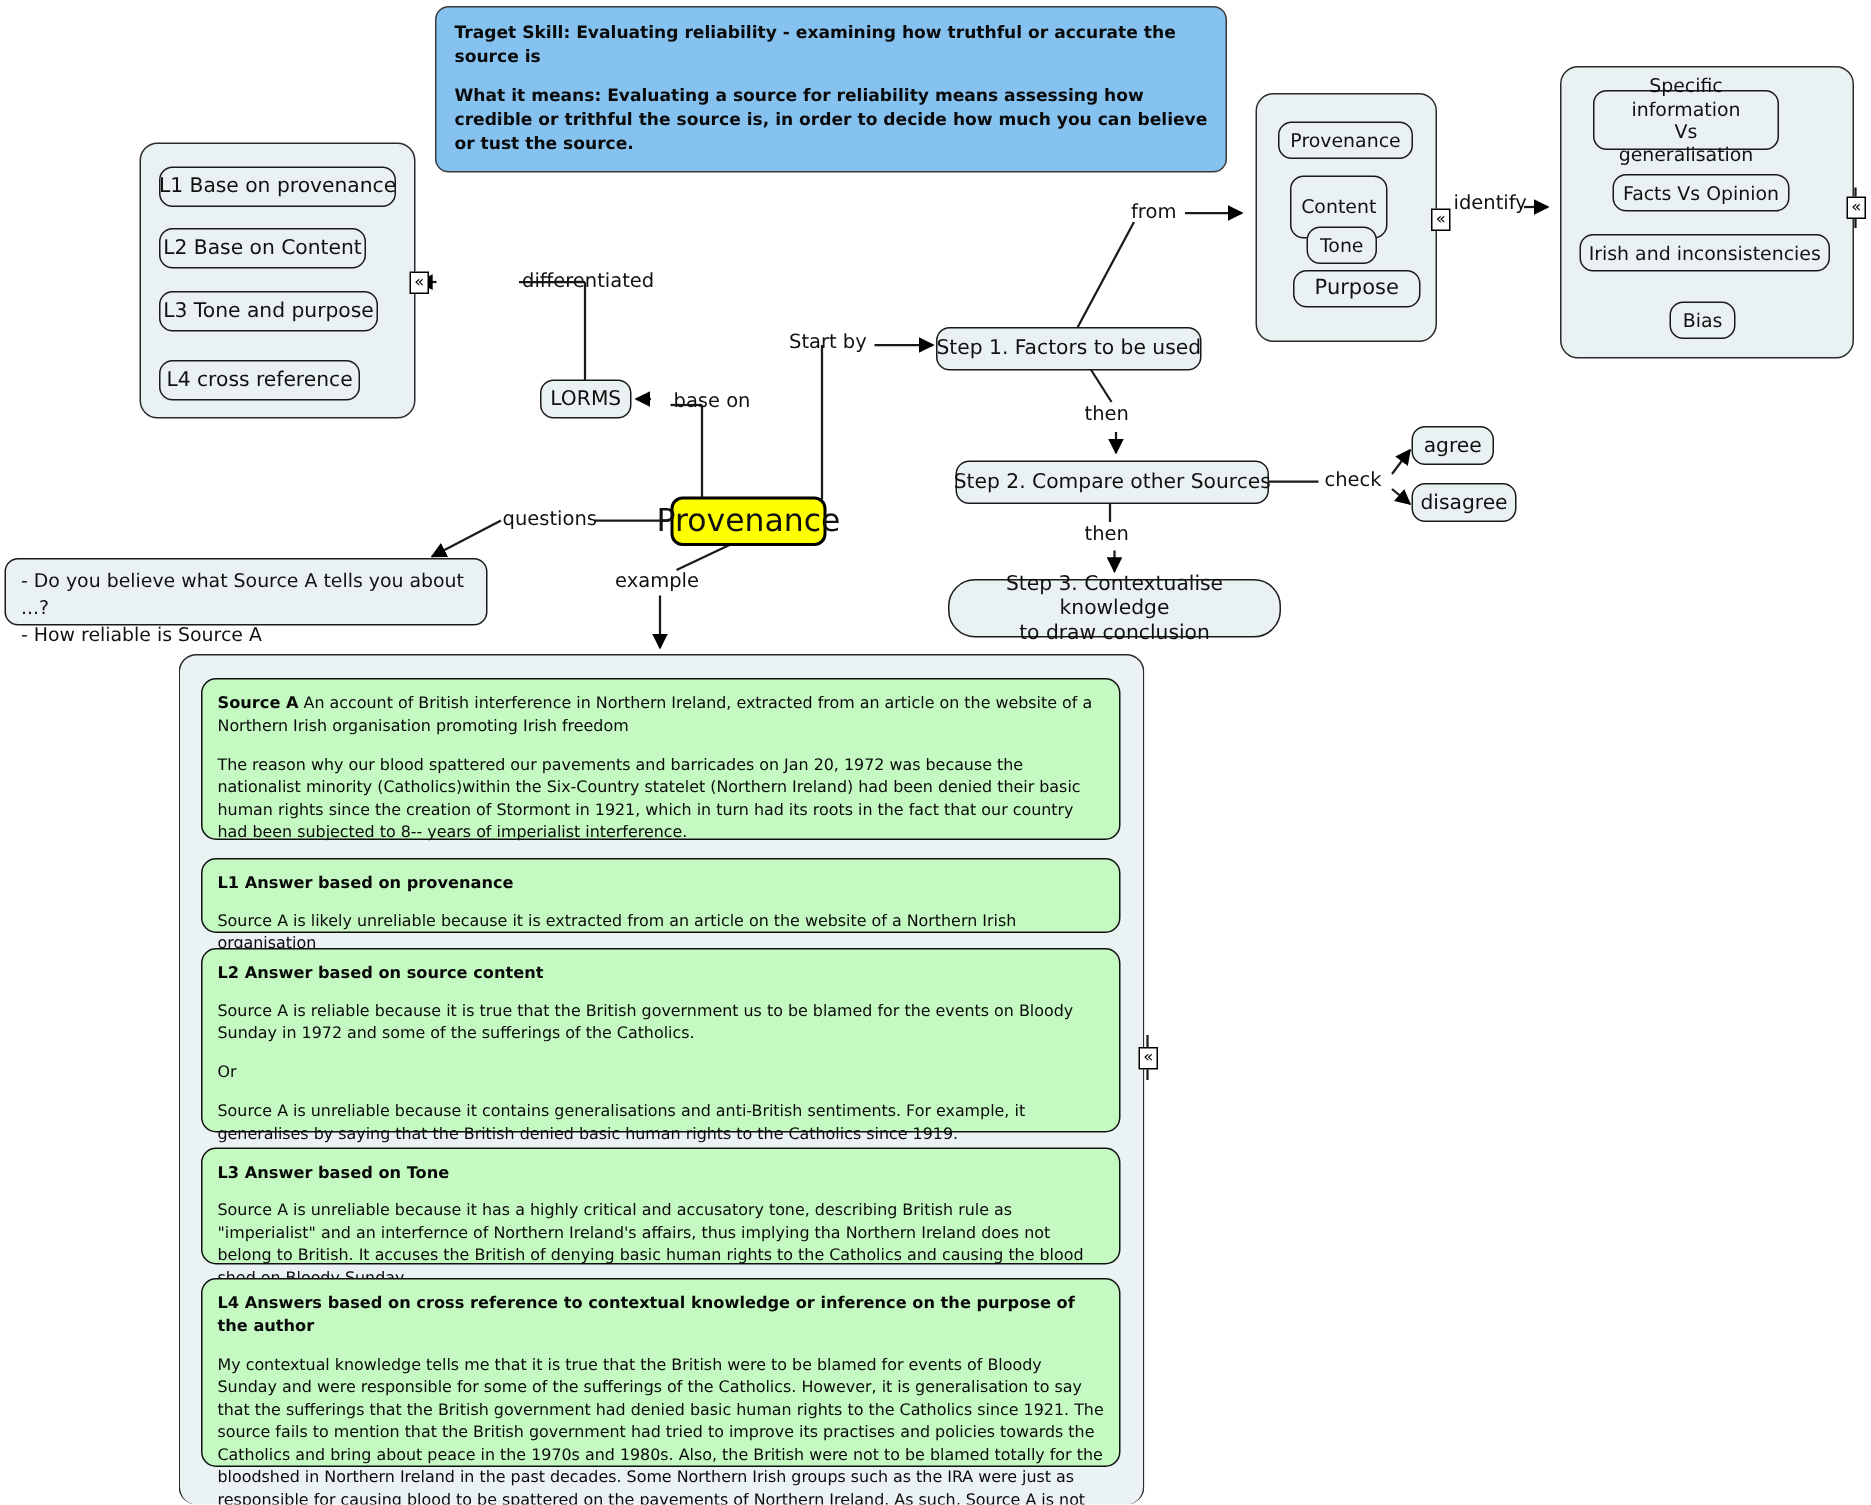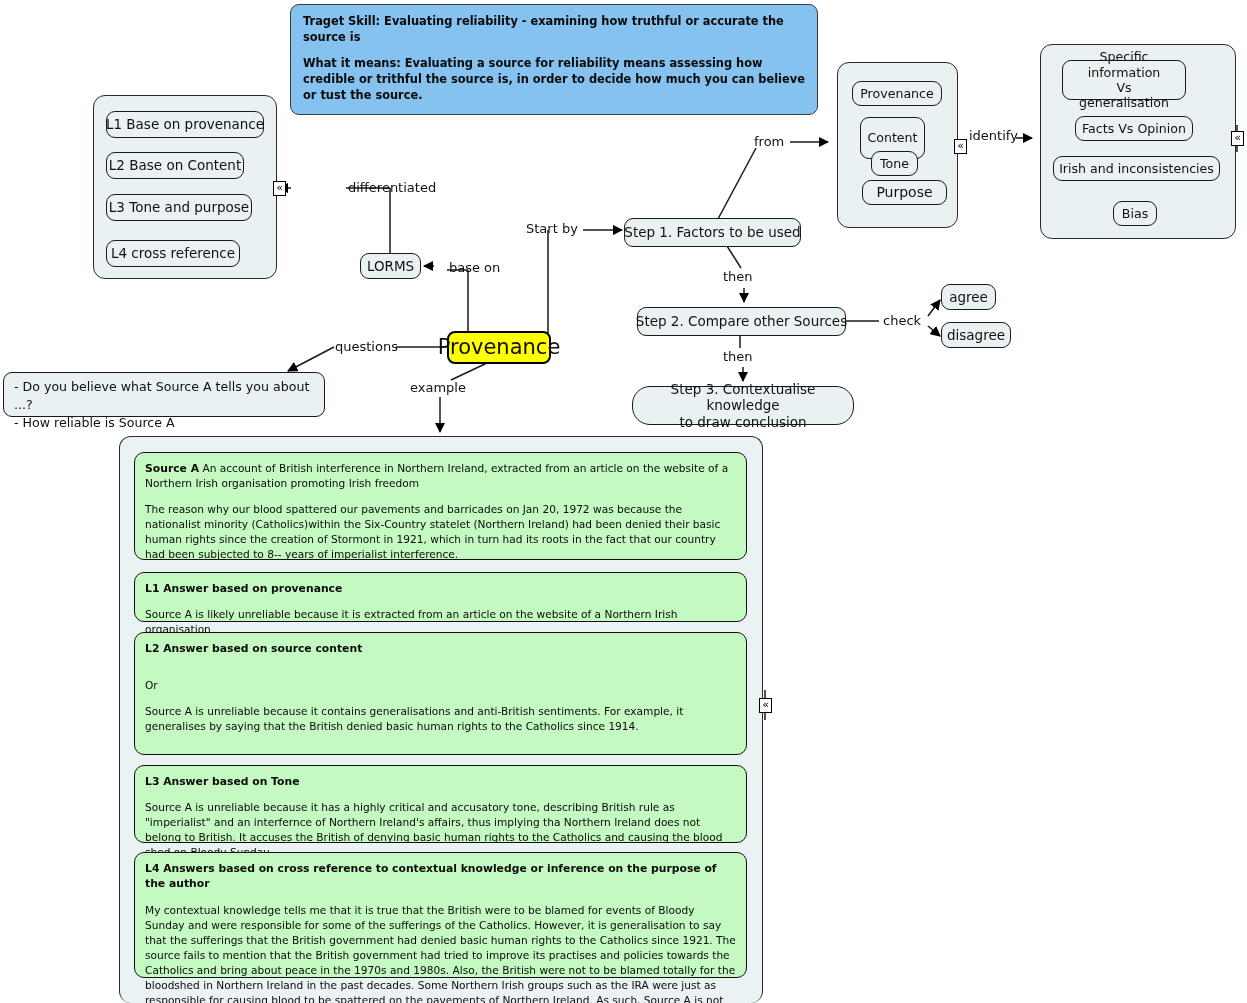--- a/index.html
+++ b/index.html
@@ -298,24 +298,25 @@
 
   <div class="green-card" style="left:134px; top:572px; width:613px; height:50px;">
     <p class="hd">L1 Answer based on provenance</p>
     <div class="spacer"></div>
     <p>Source A is likely unreliable because it is extracted from an article on the website of a Northern Irish organisation</p>
   </div>
 
   <div class="green-card" style="left:134px; top:632px; width:613px; height:123px;">
     <p class="hd">L2 Answer based on source content</p>
     <div class="spacer"></div>
+    <p>Source A is reliable because it is true that the British government us to be blamed for the events on Bloody Sunday in 1972 and some of the sufferings of the Catholics.</p>
     <div class="spacer"></div>
     <p>Or</p>
     <div class="spacer"></div>
-    <p>Source A is unreliable because it contains generalisations and anti-British sentiments. For example, it generalises by saying that the British denied basic human rights to the Catholics since 1914.</p>
+    <p>Source A is unreliable because it contains generalisations and anti-British sentiments. For example, it generalises by saying that the British denied basic human rights to the Catholics since 1919.</p>
   </div>
 
   <div class="green-card" style="left:134px; top:765px; width:613px; height:78px;">
     <p class="hd">L3 Answer based on Tone</p>
     <div class="spacer"></div>
     <p>Source A is unreliable because it has a highly critical and accusatory tone, describing British rule as "imperialist" and an interfernce of Northern Ireland's affairs, thus implying tha Northern Ireland does not belong to British. It accuses the British of denying basic human rights to the Catholics and causing the blood shed on Bloody Sunday.</p>
   </div>
 
   <div class="green-card" style="left:134px; top:852px; width:613px; height:126px;">
     <p class="hd">L4 Answers based on cross reference to contextual knowledge or inference on the purpose of the author</p>

